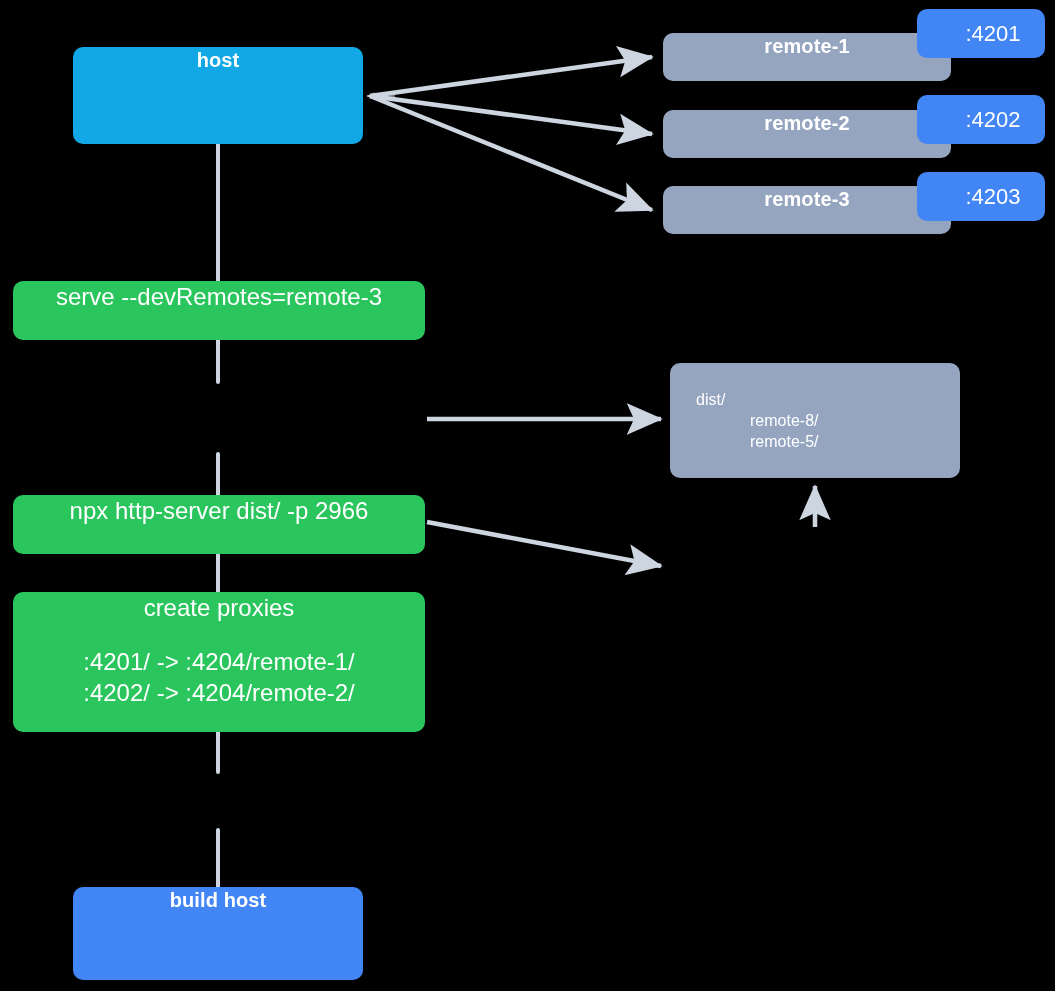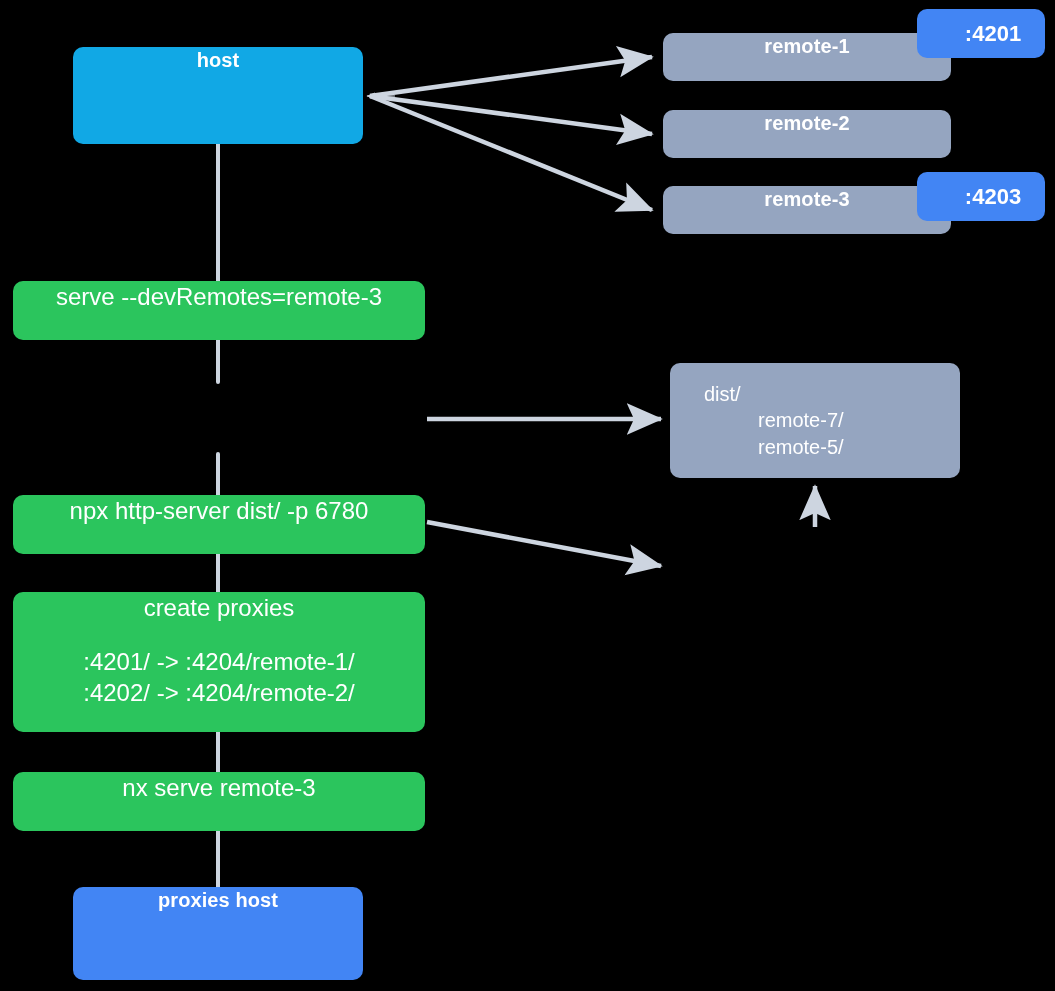--- a/index.html
+++ b/index.html
@@ -37,38 +37,38 @@
     font-weight: 700;
     font-size: 20px;
     letter-spacing: 0.1px;
   }
   .node.cmd-node {
     font-weight: 400;
     font-size: 24px;
   }
   .node.dist-node {
     font-weight: 400;
-    font-size: 20px;
+    font-size: 16px;
     align-items: flex-start;
     justify-content: center;
     text-align: left;
-    padding-left: 34px;
+    padding-left: 26px;
   }
   .dist-line { display: block; white-space: pre; }
   .dist-indent { padding-left: 54px; }
 
   .badge {
     position: absolute;
     box-sizing: border-box;
     display: flex;
     align-items: center;
     justify-content: center;
     color: #ffffff;
     font-size: 22px;
-    font-weight: 700;
+    font-weight: 400;
     border-radius: 10px;
     z-index: 6;
     padding-left: 24px;
   }
 
   .cmd-title { display: block; }
   .cmd-gap { display: block; height: 22px; }
   .cmd-sub { display: block; }
 
   svg.edges {
@@ -145,52 +145,52 @@
   <div class="node remote-node" style="left:663px; top:33px; width:288px; height:48px; background:#95a5c0;">
     <span>remote-1</span>
   </div>
   <div class="badge" style="left:917px; top:9px; width:128px; height:49px; background:#4285f4;">
     <span>:4201</span>
   </div>
 
   <div class="node remote-node" style="left:663px; top:110px; width:288px; height:48px; background:#95a5c0;">
     <span>remote-2</span>
   </div>
+  <div class="badge" style="left:917px; top:95px; width:128px; height:49px; background:#4285f4;">
+    <span>:4202</span>
+  </div>
 
   <div class="node remote-node" style="left:663px; top:186px; width:288px; height:48px; background:#95a5c0;">
     <span>remote-3</span>
   </div>
   <div class="badge" style="left:917px; top:172px; width:128px; height:49px; background:#4285f4;">
     <span>:4203</span>
   </div>
 
   <div class="node cmd-node" style="left:13px; top:281px; width:412px; height:59px; background:#2bc55d;">
     <span class="cmd-title">serve --devRemotes=remote-3</span>
   </div>
 
 
   <div class="node cmd-node" style="left:13px; top:495px; width:412px; height:59px; background:#2bc55d;">
-    <span class="cmd-title">npx http-server dist/ -p 6780</span>
+    <span class="cmd-title">npx http-server dist/ -p 2966</span>
   </div>
 
   <div class="node cmd-node" style="left:13px; top:592px; width:412px; height:140px; background:#2bc55d;">
     <span class="cmd-title">create proxies</span>
     <span class="cmd-gap"></span>
     <span class="cmd-sub">:4201/ -&gt; :4204/remote-1/</span>
     <span class="cmd-sub">:4202/ -&gt; :4204/remote-2/</span>
   </div>
 
-  <div class="node cmd-node" style="left:13px; top:772px; width:412px; height:59px; background:#2bc55d;">
-    <span class="cmd-title">nx serve remote-3</span>
-  </div>
 
   <div class="node served-node" style="left:73px; top:887px; width:290px; height:93px; background:#4285f4;">
-    <span>proxies host</span>
+    <span>build host</span>
   </div>
 
   <div class="node dist-node" style="left:670px; top:363px; width:290px; height:115px; background:#95a5c0;">
     <span class="dist-line">dist/</span>
-    <span class="dist-line dist-indent">remote-7/</span>
+    <span class="dist-line dist-indent">remote-8/</span>
     <span class="dist-line dist-indent">remote-5/</span>
   </div>
 
 
 </div>
 
 </body></html>

